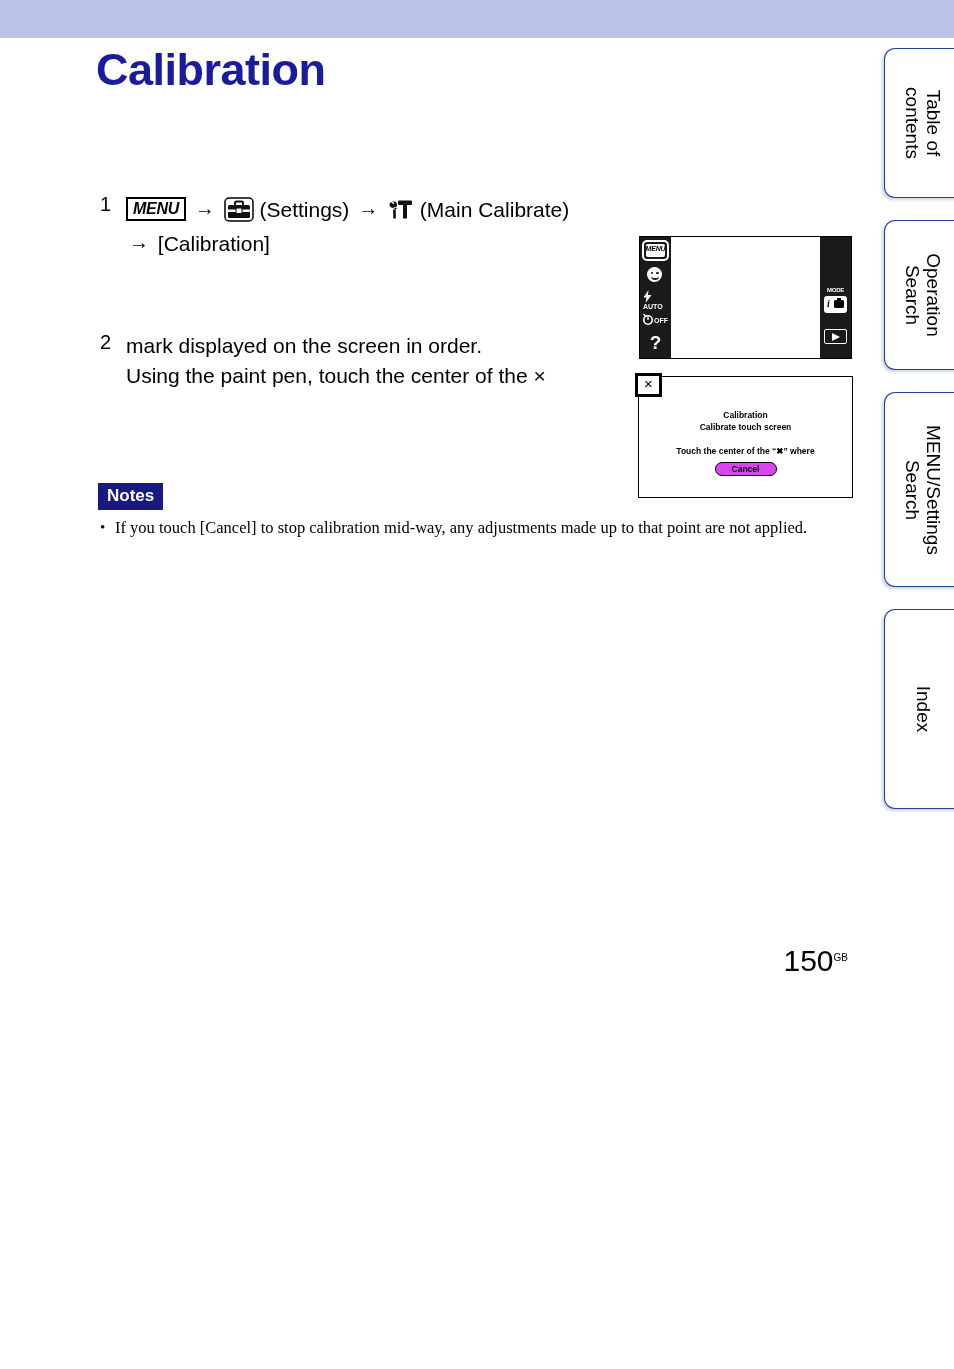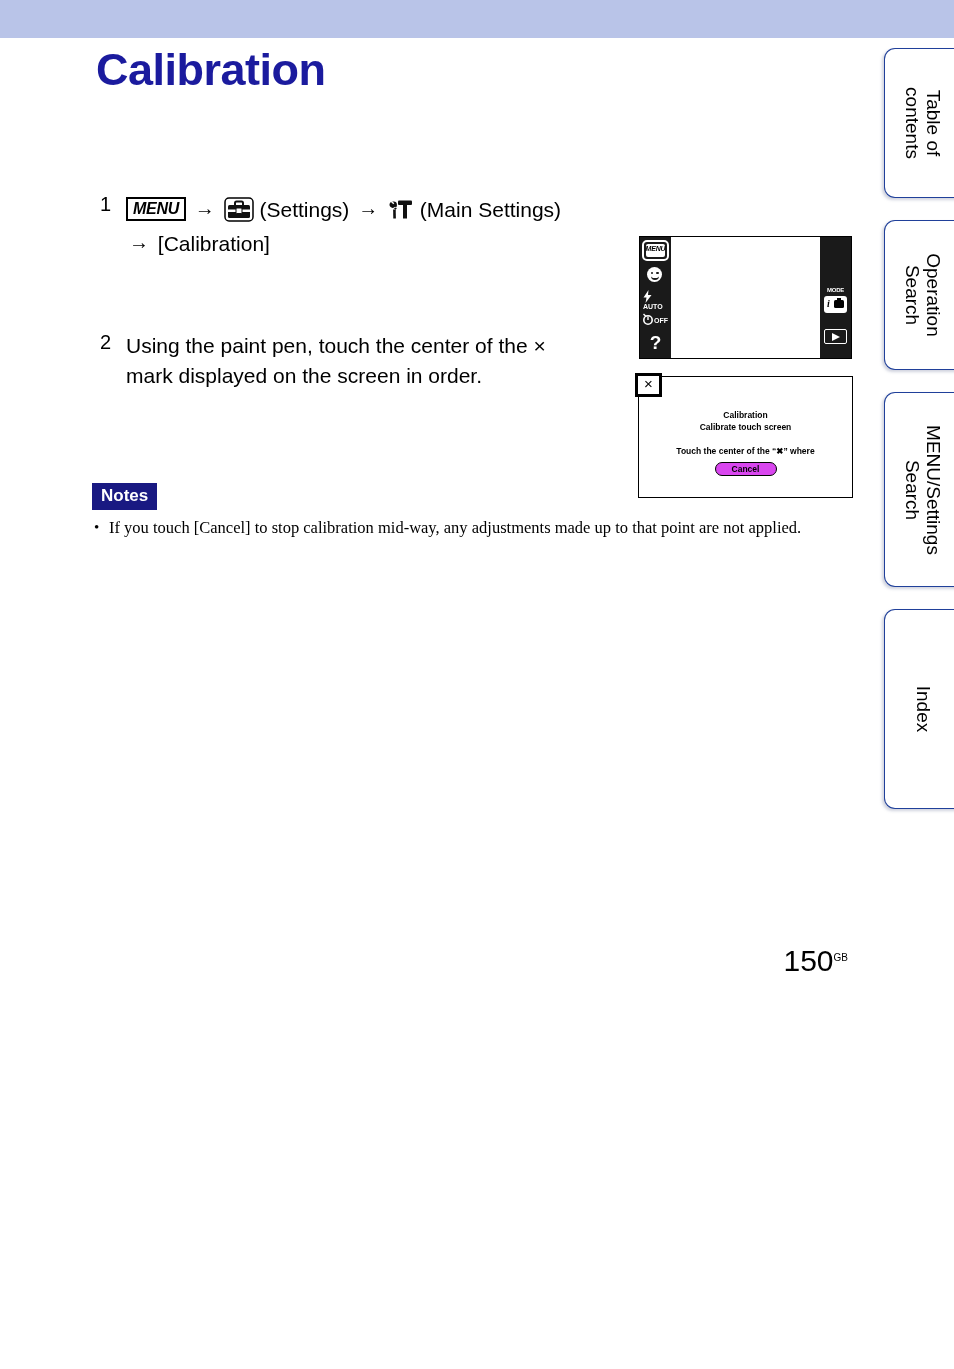--- a/index.html
+++ b/index.html
@@ -113,21 +113,21 @@
     display: inline-block;
     width: 27px;
     height: 25px;
     vertical-align: -5px;
     position: relative;
   }
 
   
   .notes {
     position: absolute;
-    left: 92px;
+    left: 98px;
     top: 445px;
     width: 760px;
   }
   .notes-label {
     display: inline-block;
     background: #191982;
     color: #fff;
     font-family: "Liberation Sans", sans-serif;
     font-weight: bold;
     font-size: 17px;
@@ -474,33 +474,33 @@
       <span class="arrow">→</span>
       <span class="ico-wrench">
         <svg width="27" height="25" viewBox="0 0 27 25">
           <path d="M6.5 4.5 a3.2 3.2 0 1 0 1.6 5.3 l1.7 1.7 l-1.3 1.3 l-1.7-1.7 a3.2 3.2 0 0 0-0.3-6.6 z" fill="#111"></path>
           <path d="M4.2 4.2 l2.6 2.6" stroke="#fff" stroke-width="1.4"></path>
           <rect x="6.2" y="12.5" width="2.6" height="9" transform="rotate(-1 7.5 17)" fill="#111"></rect>
           <rect x="11" y="3.5" width="14" height="4.5" rx="1" fill="#111"></rect>
           <rect x="16" y="8" width="4" height="13.5" fill="#111"></rect>
         </svg>
       </span>
-      <span>(Main Settings)</span>
+      <span>(Main Calibrate)</span>
       <div class="line2">
         <span class="arrow">→</span>
         <span>[Calibration]</span>
       </div>
     </div>
   </div>
 
   <div class="step step2">
     <div class="step-num">2</div>
     <div class="step-body">
+      <div>mark displayed on the screen in order.</div>
       <div>Using the paint pen, touch the center of the ×</div>
-      <div>mark displayed on the screen in order.</div>
     </div>
   </div>
 
   <div class="shot shot-lcd">
     <div class="lcd-inner">
       <div class="lcd-left-strip">
 
         <div class="menu-hl">
           <div class="menu-hl-inner"></div>
           <div class="menu-hl-txt">MENU</div>

